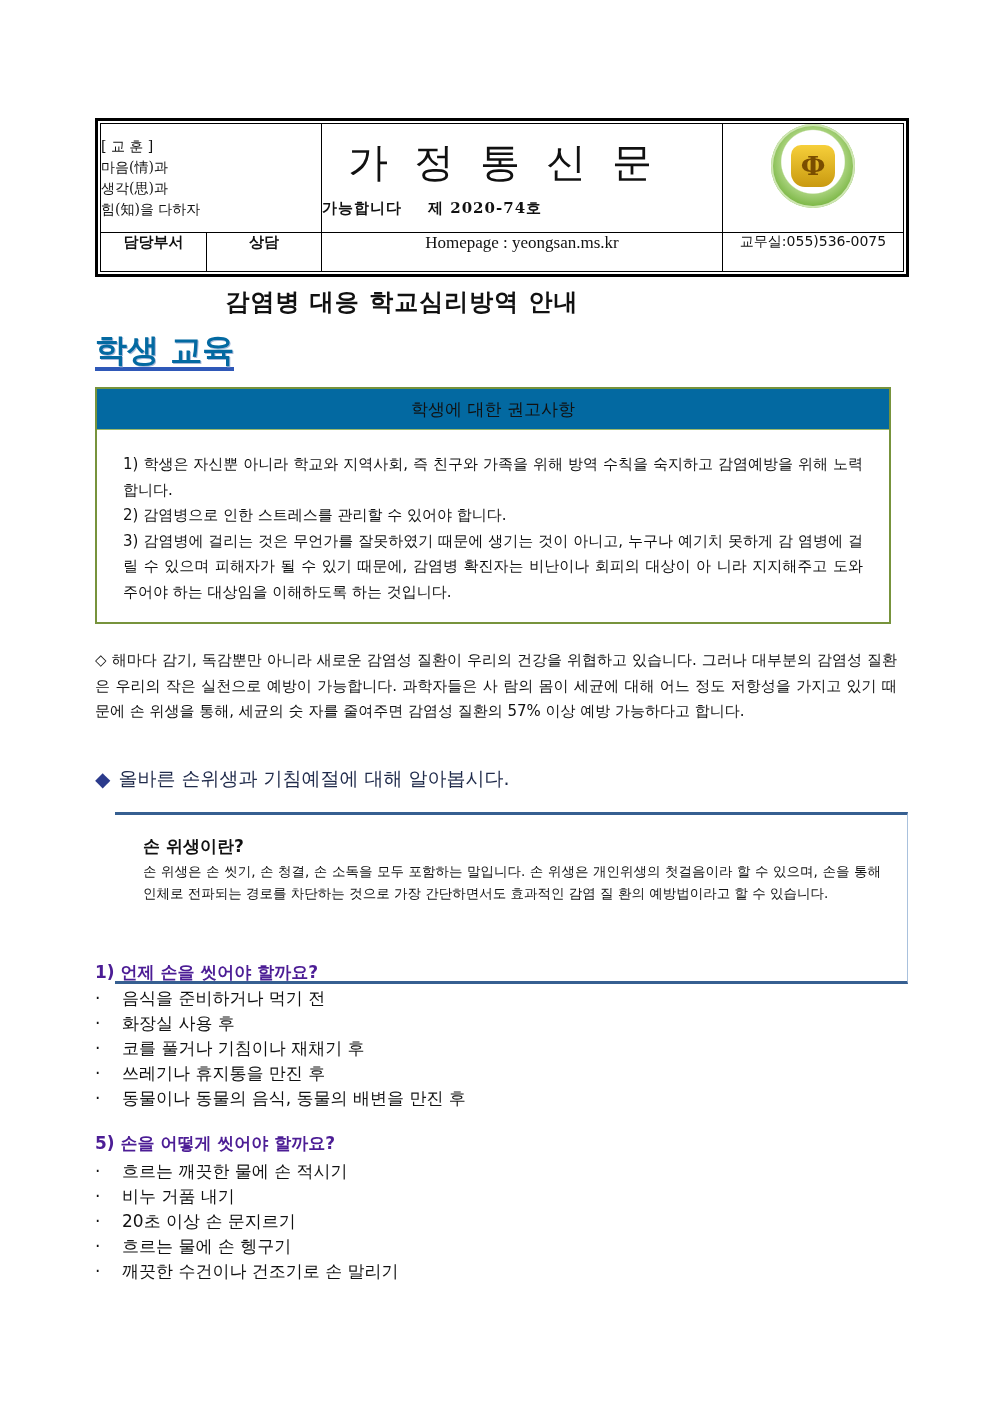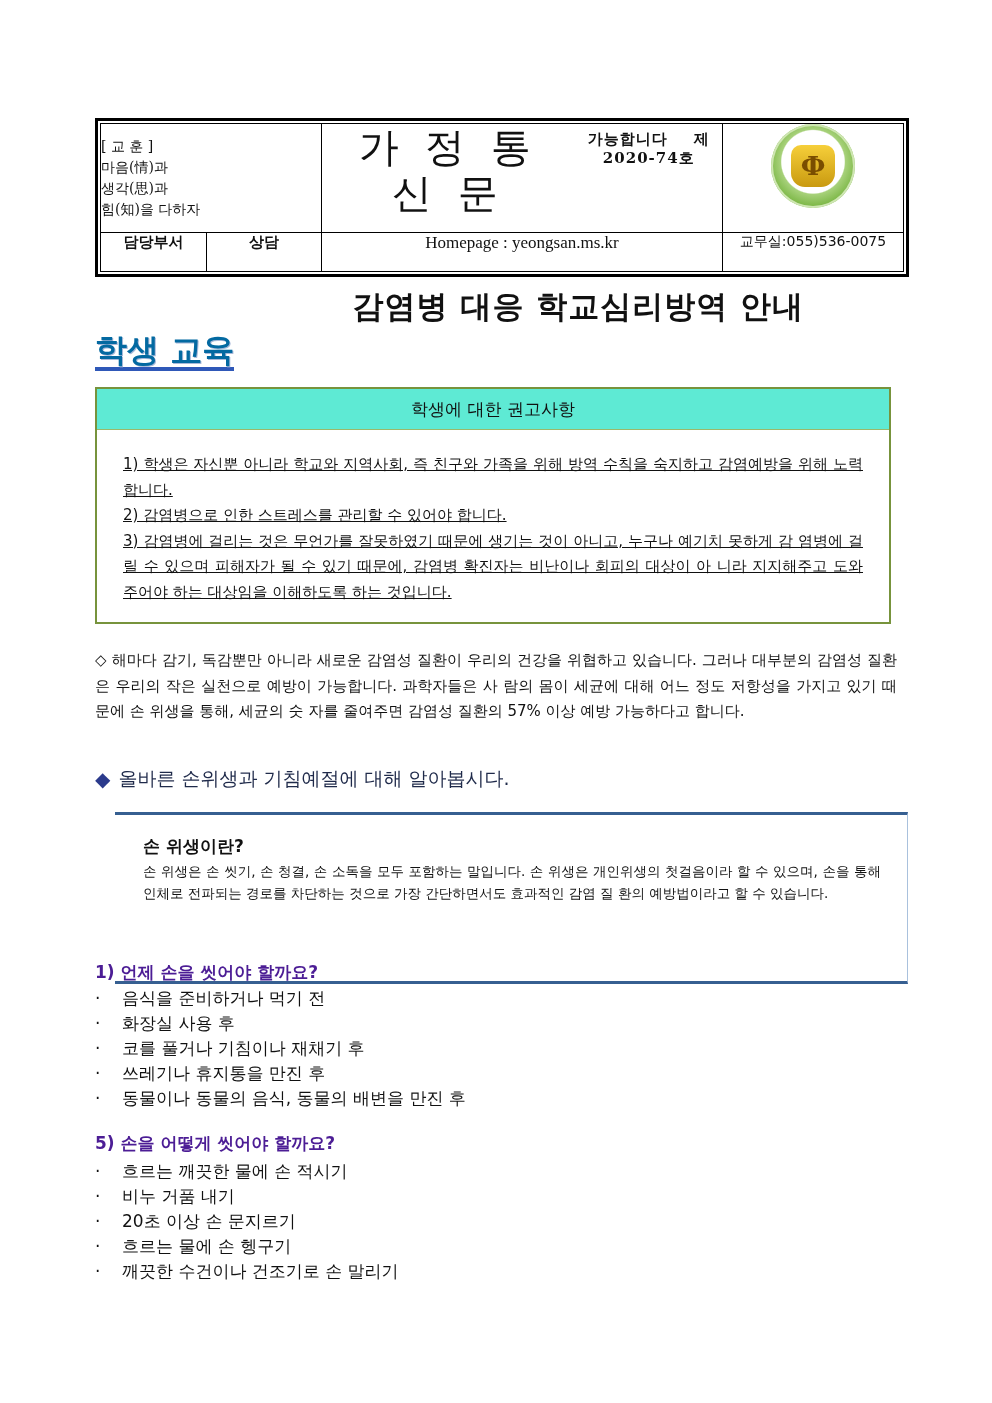--- a/index.html
+++ b/index.html
@@ -5,41 +5,41 @@
   html, body { margin: 0; padding: 0; background: #ffffff; }
   body { width: 992px; height: 1403px; position: relative; font-family: "DejaVu Sans", "Liberation Sans", sans-serif; color: #111; overflow: hidden; }
   .abs { position: absolute; }
 
   
   .hdr-outer { left: 95px; top: 118px; width: 814px; height: 159px; border: 3px solid #000; box-sizing: border-box; }
   .hdr-inner { position: absolute; left: 2px; top: 2px; right: 2px; bottom: 2px; border: 1px solid #000; }
   .hdr-grid { position: absolute; inset: 0; display: grid; grid-template-columns: 106px 115px 401px 1fr; grid-template-rows: 109px 1fr; }
   .cell { border-right: 1px solid #000; border-bottom: 1px solid #000; display: flex; align-items: flex-start; justify-content: center; text-align: center; box-sizing: border-box; }
   .cell.motto { grid-column: 1 / span 2; flex-direction: column; font-size: 14px; line-height: 21px; font-family: "DejaVu Serif", serif; }
-  .cell.title { grid-column: 3; flex-direction: row; gap: 8px; }
+  .cell.title { grid-column: 3; flex-direction: column; gap: 8px; }
   .cell.logo { grid-column: 4; border-right: none; }
   .row2 { border-bottom: none; font-size: 15px; }
   .row2.last { border-right: none; }
   .title-main { font-family: "DejaVu Serif", serif; font-size: 40px; letter-spacing: 26px; margin-left: 26px; line-height: 46px; }
   .title-sub { font-family: "DejaVu Serif", serif; font-size: 15px; font-weight: bold; margin-top: 6px; letter-spacing: 1px; }
   .title-sub .gap { display: inline-block; width: 26px; }
   .dept { font-weight: bold; font-family: Liberation Serif, serif; font-size: 15px; }
   .homepage { font-family: "Liberation Serif", serif; font-size: 17px; }
   .phone { font-size: 14px; }
 
   .logo-circle { width: 84px; height: 84px; border-radius: 50%; background: radial-gradient(circle at 50% 45%, #ffffff 0 50%, #a7d17a 52%, #7fb94a 70%, #d9eec3 100%); display: flex; align-items: center; justify-content: center; box-shadow: 0 0 0 2px #cfe6b3 inset; }
   .logo-emblem { width: 44px; height: 42px; background: linear-gradient(#f6cf3a, #c99a10); border-radius: 10px 10px 14px 14px; display: flex; align-items: center; justify-content: center; color: #7a4e00; font-weight: bold; font-size: 26px; font-family: "DejaVu Serif", serif; }
 
-  .main-title { left: 0; width: 804px; top: 286px; text-align: right; font-size: 31px; font-weight: bold; letter-spacing: 1px; }
+  .main-title { left: 0; width: 804px; top: 286px; text-align: center; font-size: 24px; font-weight: bold; letter-spacing: 1px; }
   .section-title { left: 95px; top: 333px; font-size: 32px; font-weight: bold; color: #0369a1; border-bottom: 4px solid #2f58b8; padding-bottom: 0px; line-height: 34px; text-shadow: 1px 1px 0 #a9b9d9; }
 
   
   .green-box { left: 95px; top: 387px; width: 796px; height: 237px; border: 2px solid #77933c; box-sizing: border-box; }
-  .green-head { height: 40px; background: #5eead4; border-bottom: 1px solid #9bb86a; display: flex; align-items: center; justify-content: center; font-size: 17px; }
-  .green-body { padding: 22px 26px 0 26px; font-size: 15px; line-height: 25.5px; text-align: justify; text-decoration: underline; }
+  .green-head { height: 40px; background: #0369a1; border-bottom: 1px solid #9bb86a; display: flex; align-items: center; justify-content: center; font-size: 17px; }
+  .green-body { padding: 22px 26px 0 26px; font-size: 15px; line-height: 25.5px; text-align: justify; }
   .green-body p { margin: 0; }
 
   .para { left: 95px; top: 648px; width: 802px; font-size: 15px; line-height: 25.5px; text-align: justify; }
 
   .subhead { left: 95px; top: 766px; font-size: 19px; color: #1d2f6b; display: flex; align-items: center; gap: 8px; }
   .diamond { color: #2b3a8c; font-size: 20px; }
   .subhead-text { color: #1f2a4a; }
 
   
   .blue-box { left: 115px; top: 812px; width: 793px; height: 172px; border-top: 3px solid #365f91; border-bottom: 3px solid #365f91; border-right: 1px solid #a9c1dd; box-sizing: border-box; }

